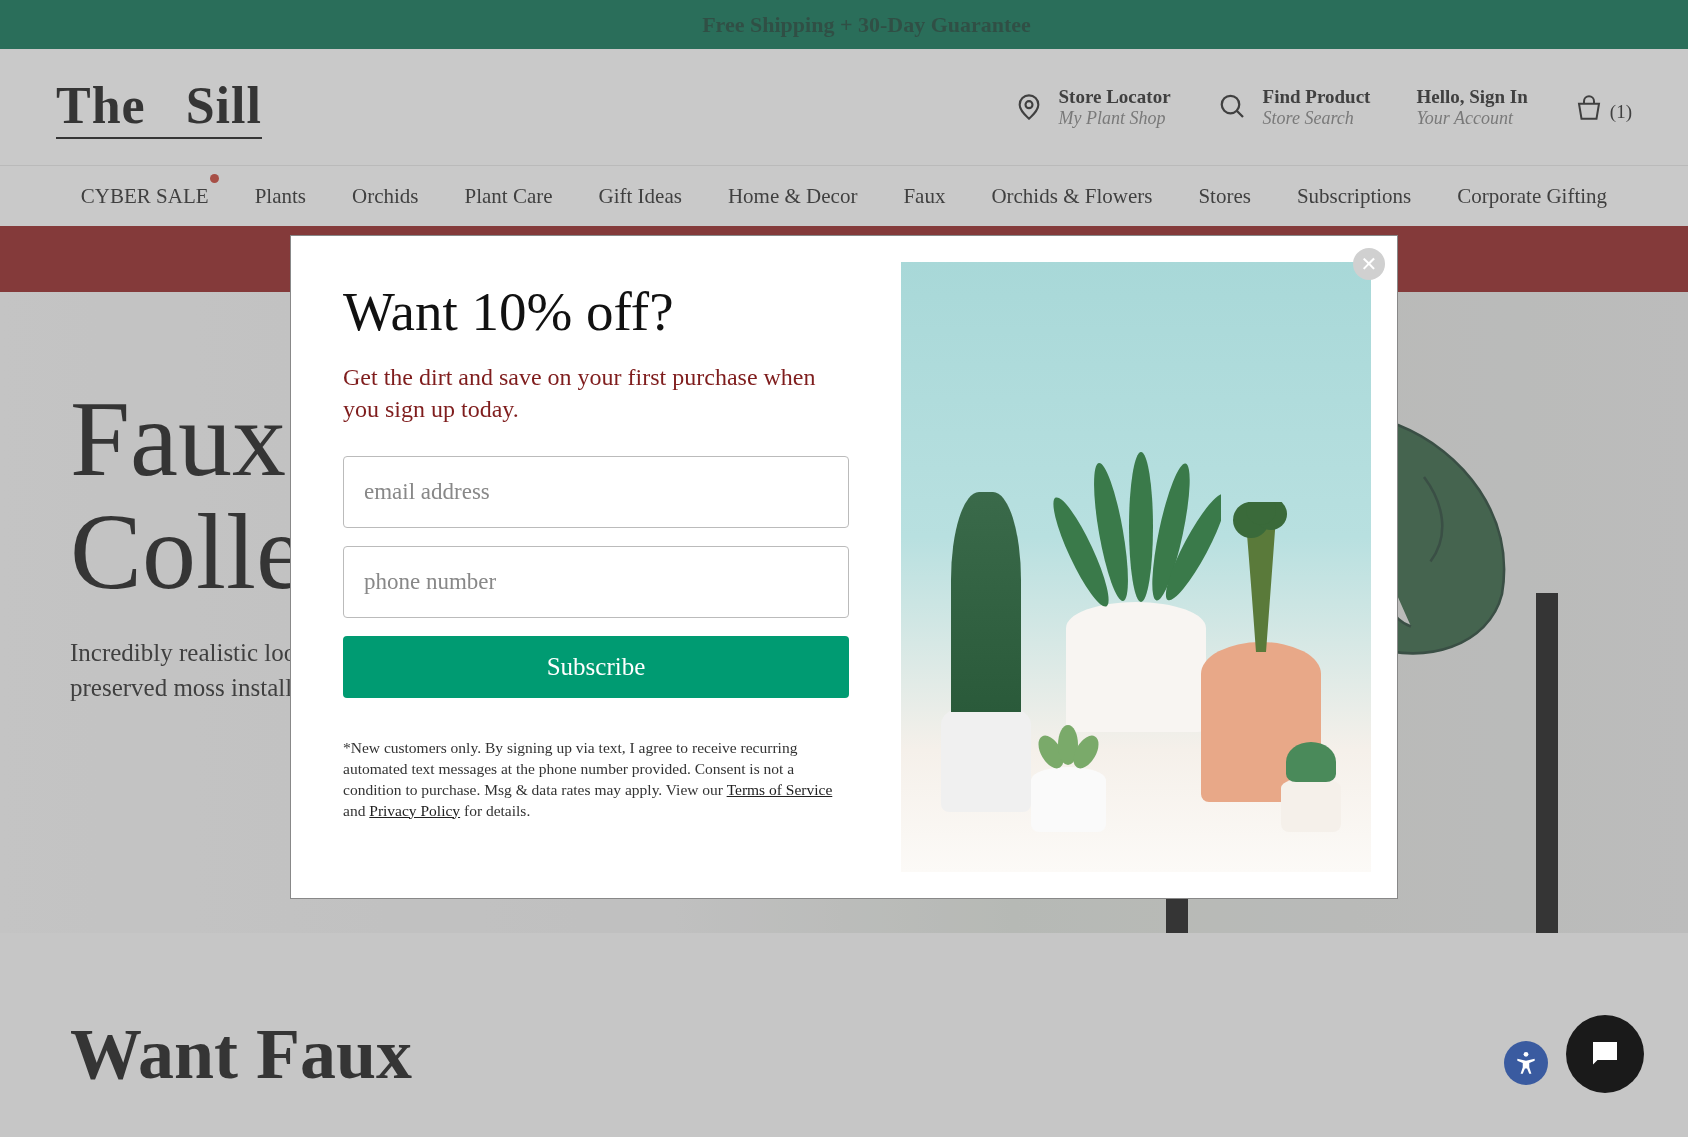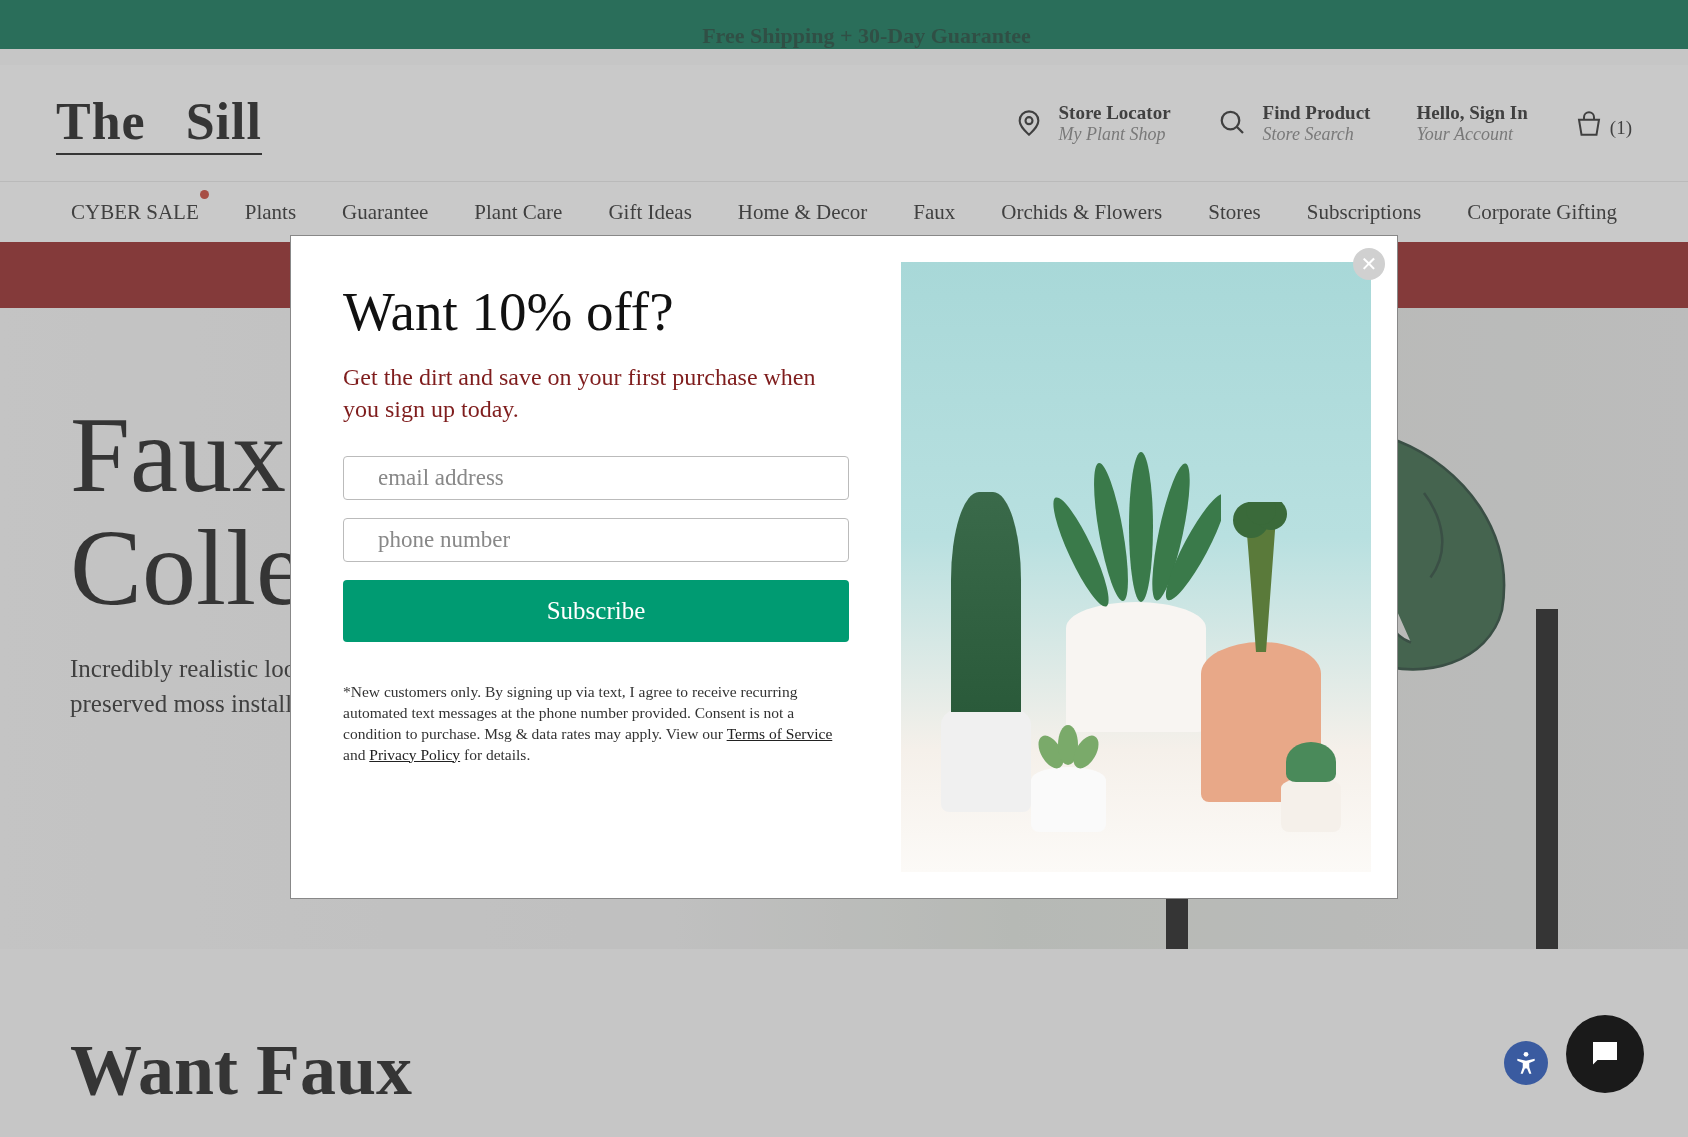--- a/index.html
+++ b/index.html
@@ -1,22 +1,22 @@
 <!DOCTYPE html>
 <html><head>
 <meta charset="utf-8">
 <style>
 * { margin: 0; padding: 0; box-sizing: border-box; }
 body { font-family: Georgia, 'Times New Roman', serif; background: #f0f0f0; width: 1688px; height: 1137px; overflow: hidden; position: relative; }
 
 .overlay { position: fixed; inset: 0; background: rgba(120,120,120,0.35); z-index: 50; }
 
-.top-banner { background: #00694b; color: #0a3a2a; height: 49px; display: flex; align-items: flex-end; justify-content: center; font-size: 22px; font-weight: 600; padding-left: 45px; }
-
-.header { background: #f5f5f5; height: 116px; display: flex; align-items: center; padding: 0 56px; justify-content: space-between; margin-top: 16px; }
+.top-banner { background: #00694b; color: #0a3a2a; height: 49px; display: flex; align-items: center; justify-content: center; font-size: 22px; font-weight: 600; padding-left: 45px; }
+
+.header { background: #f5f5f5; height: 116px; display: flex; align-items: center; padding: 0 56px; justify-content: space-between; }
 .logo { font-size: 52px; font-weight: 700; color: #111; letter-spacing: 1px; border-bottom: 2px solid #111; padding-bottom: 2px; }
 .logo .gap { display: inline-block; width: 40px; }
 .header-right { display: flex; align-items: flex-end; gap: 46px; }
 .header-item { display: flex; align-items: center; gap: 14px; cursor: pointer; }
 .header-item .txt { display: flex; flex-direction: column; }
 .header-item .t1 { font-size: 19px; font-weight: 600; color: #222; }
 .header-item .t2 { font-size: 18px; font-style: italic; color: #7a7a7a; }
 .icon-circle { width: 32px; height: 32px; display: flex; align-items: center; justify-content: center; }
 .cart-wrap { display: flex; align-items: center; gap: 6px; }
 .cart-count { font-size: 19px; color: #222; }
@@ -34,21 +34,21 @@
 .hero-leaf { position: absolute; right: 160px; top: 120px; width: 260px; height: 260px; }
 .hero-bar { position: absolute; right: 130px; bottom: 0; width: 22px; height: 340px; background: #111; }
 .hero-bar2 { position: absolute; right: 500px; bottom: 0; width: 22px; height: 140px; background: #111; }
 
 .section-title { font-size: 72px; padding: 80px 0 0 70px; color: #111; }
 
 .modal { position: fixed; z-index: 100; top: 235px; left: 50%; transform: translateX(-50%); width: 1108px; height: 664px; background: #fff; border: 1px solid #888; display: flex; }
 .modal-left { flex: 1; padding: 44px 52px 30px 52px; display: flex; flex-direction: column; }
 .modal-title { font-size: 55px; font-weight: 400; color: #111; margin-bottom: 18px; }
 .modal-sub { font-size: 24px; color: #7f1d1d; line-height: 1.35; margin-bottom: 30px; }
-.modal-input { width: 100%; height: 44px; border: 1px solid #bbb; border-radius: 4px; padding: 0 34px; font-size: 23px; font-family: inherit; margin-bottom: 18px; color: #333; }
+.modal-input { width: 100%; height: 72px; border: 1px solid #bbb; border-radius: 4px; padding: 0 20px; font-size: 23px; font-family: inherit; margin-bottom: 18px; color: #333; }
 .modal-input::placeholder { color: #888; }
 .subscribe-btn { width: 100%; height: 62px; background: #009b72; color: #fff; font-size: 25px; border: none; border-radius: 4px; cursor: pointer; font-family: inherit; margin-bottom: 40px; }
 .disclaimer { font-size: 15.5px; color: #333; line-height: 1.35; }
 .disclaimer a { color: #222; text-decoration: underline; }
 .modal-right { width: 496px; padding: 26px 26px 26px 0; }
 .modal-img { width: 100%; height: 100%; background: linear-gradient(180deg, #a8d8d8 0%, #b8e0e0 45%, #f5f0ea 80%, #fcfaf7 100%); position: relative; overflow: hidden; }
 .close-btn { position: absolute; top: 12px; right: 12px; width: 32px; height: 32px; border-radius: 50%; background: #d0d0d0; display: flex; align-items: center; justify-content: center; cursor: pointer; color: #fff; font-size: 20px; z-index: 101; }
 
 .chat-bubble { position: fixed; bottom: 44px; right: 44px; width: 78px; height: 78px; border-radius: 50%; background: #1a1a1a; display: flex; align-items: center; justify-content: center; z-index: 60; cursor: pointer; }
 .access-btn { position: fixed; bottom: 52px; right: 140px; width: 44px; height: 44px; border-radius: 50%; background: #3a5ba0; display: flex; align-items: center; justify-content: center; z-index: 60; cursor: pointer; }
@@ -107,21 +107,21 @@
           </svg>
       </span>
       <span class="cart-count">(1)</span>
     </div>
   </div>
 </div>
 
 <div class="nav">
   <span class="nav-item"><span>CYBER SALE</span><span class="nav-dot"></span></span>
   <span class="nav-item">Plants</span>
-  <span class="nav-item">Guarantee</span>
+  <span class="nav-item">Orchids</span>
   <span class="nav-item">Plant Care</span>
   <span class="nav-item">Gift Ideas</span>
   <span class="nav-item">Home &amp; Decor</span>
   <span class="nav-item">Faux</span>
   <span class="nav-item">Orchids &amp; Flowers</span>
   <span class="nav-item">Stores</span>
   <span class="nav-item">Subscriptions</span>
   <span class="nav-item">Corporate Gifting</span>
 </div>
 

